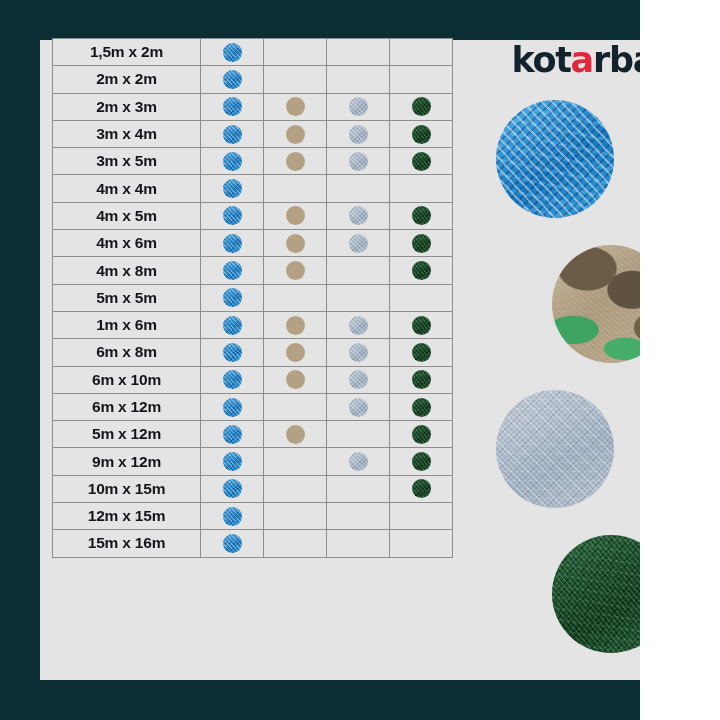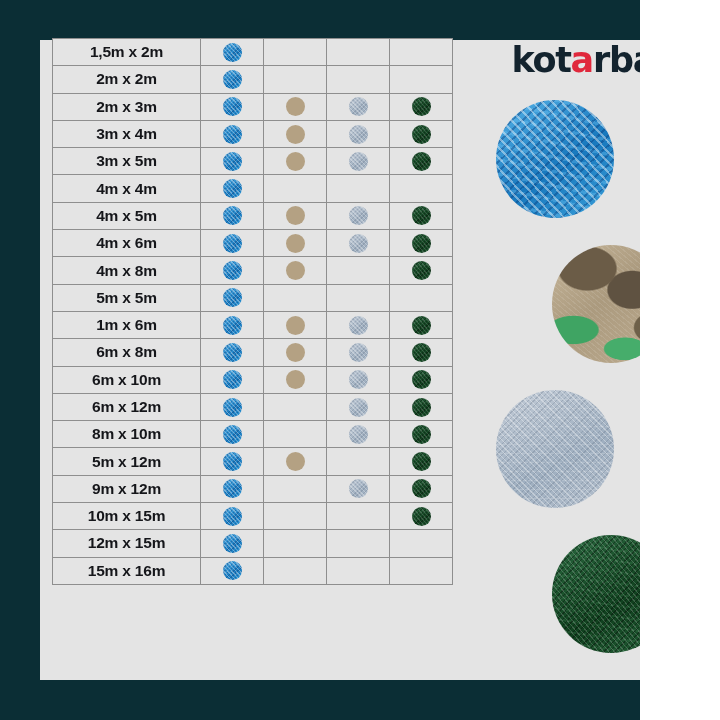--- a/index.html
+++ b/index.html
@@ -396,35 +396,20 @@
               <span class="dot dot-camo dot-empty"></span>
             </td>
             <td class="dot-cell">
               <span class="dot dot-grey"></span>
             </td>
             <td class="dot-cell">
               <span class="dot dot-green"></span>
             </td>
           </tr>
           <tr>
-            <td class="label-cell">8m x 10m</td>
-            <td class="dot-cell">
-              <span class="dot dot-blue"></span>
-            </td>
-            <td class="dot-cell">
-              <span class="dot dot-camo dot-empty"></span>
-            </td>
-            <td class="dot-cell">
-              <span class="dot dot-grey"></span>
-            </td>
-            <td class="dot-cell">
-              <span class="dot dot-green"></span>
-            </td>
-          </tr>
-          <tr>
             <td class="label-cell">5m x 12m</td>
             <td class="dot-cell">
               <span class="dot dot-blue"></span>
             </td>
             <td class="dot-cell">
               <span class="dot dot-camo"></span>
             </td>
             <td class="dot-cell">
               <span class="dot dot-grey dot-empty"></span>
             </td>

